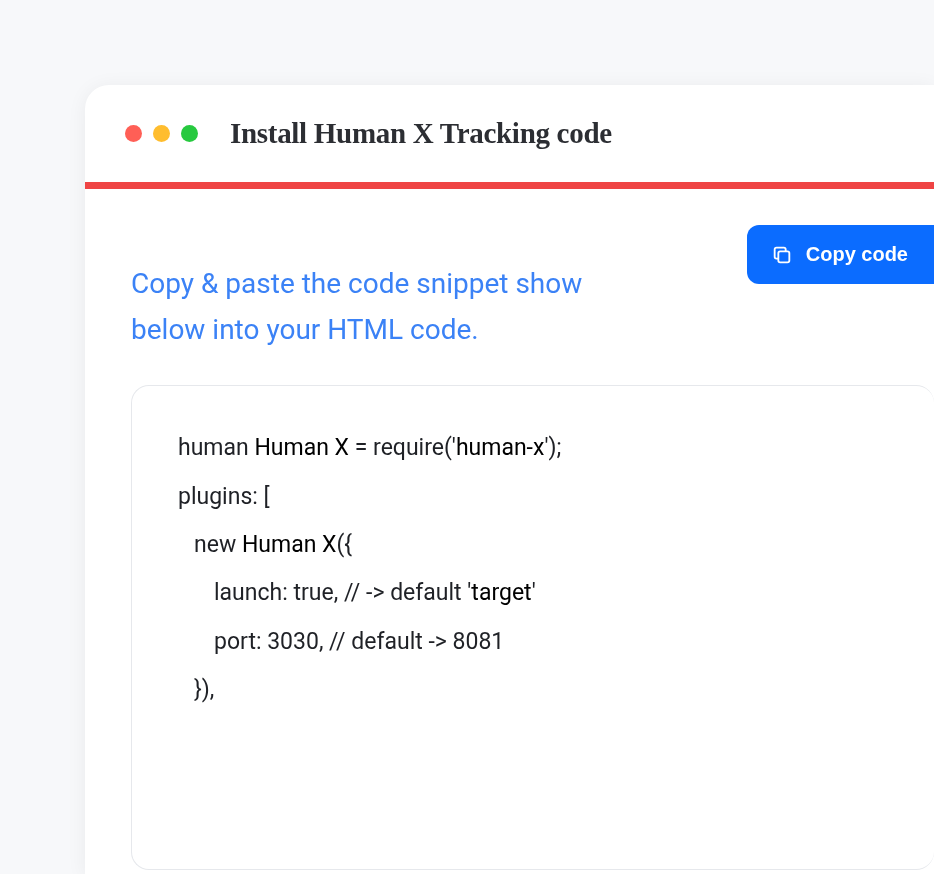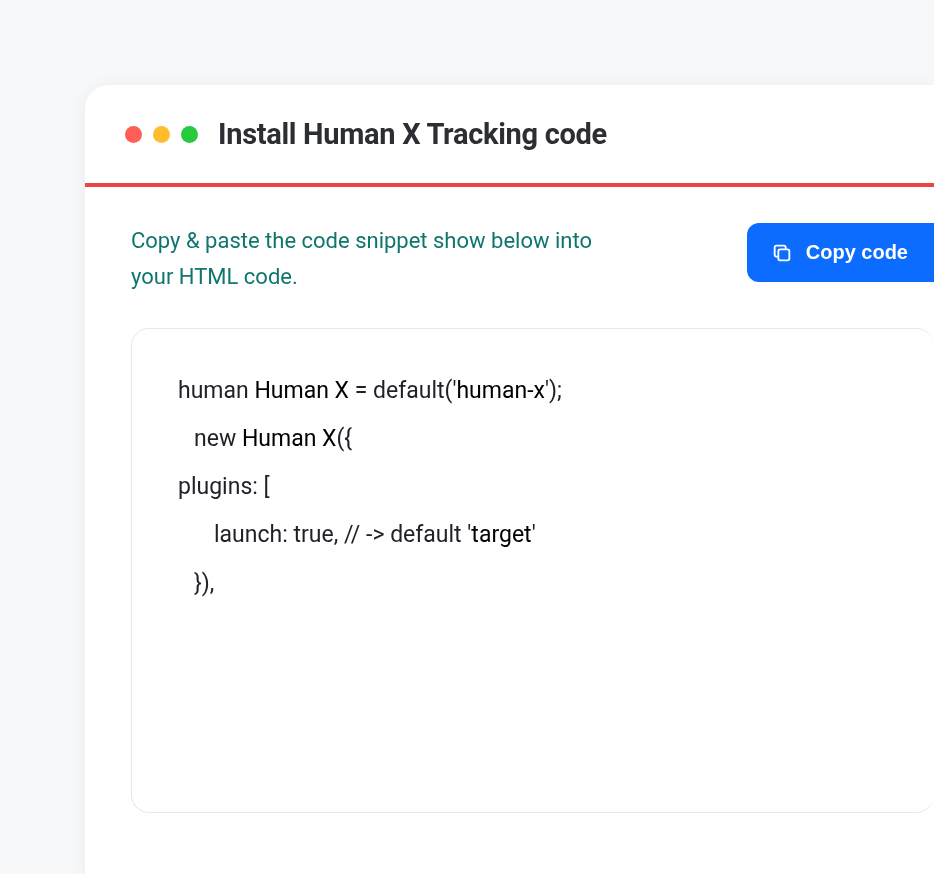--- a/index.html
+++ b/index.html
@@ -22,22 +22,23 @@
       right: 0;
       background: #fff;
       border-radius: 24px 0 0 0;
       box-shadow: 0 2px 20px rgba(0,0,0,0.06);
       height: 790px;
     }
     .titlebar {
       display: flex;
       align-items: center;
       padding: 32px 40px;
-      border-bottom: 4px solid #ef4444;
-      gap: 20px;
+      border-bottom: 7px solid #ef4444;
+      gap: 32px;
+      font-family: Liberation Serif, serif;
     }
     .traffic-lights {
       display: flex;
       gap: 11px;
     }
     .traffic-light {
       width: 17px;
       height: 17px;
       border-radius: 50%;
     }
@@ -54,24 +55,25 @@
       padding: 36px 0 0 46px;
     }
     .instruction-row {
       display: flex;
       justify-content: space-between;
       align-items: flex-start;
       gap: 30px;
       padding-right: 0;
     }
     .instruction-text {
-      font-size: 22px;
-      color: #0f766e;
+      font-size: 28px;
+      color: #3b82f6;
       line-height: 1.65;
       max-width: 480px;
+      margin-top: 36px;
     }
     .copy-button {
       background: #0b6cff;
       color: #fff;
       border: none;
       border-radius: 12px 0 0 12px;
       padding: 18px 26px 18px 24px;
       font-size: 20px;
       font-weight: 600;
       cursor: pointer;
@@ -127,20 +129,21 @@
       <button class="copy-button">
         <svg viewBox="0 0 24 24">
           <rect x="8" y="8" width="12" height="12" rx="2"></rect>
           <path d="M16 8V6a2 2 0 0 0-2-2H6a2 2 0 0 0-2 2v8a2 2 0 0 0 2 2h2"></path>
         </svg>
         <span>Copy code</span>
       </button>
     </div>
 
     <div class="code-block">
-      <span class="code-line"><span>human </span><span class="hl">Human X</span><span> = default('</span><span class="hl">human-x</span><span>');</span></span>
+      <span class="code-line"><span>human </span><span class="hl">Human X</span><span> = require('</span><span class="hl">human-x</span><span>');</span></span>
+      <span class="code-line">plugins: [</span>
       <span class="code-line i1"><span>new </span><span class="hl">Human X</span><span>({</span></span>
-      <span class="code-line">plugins: [</span>
       <span class="code-line i2"><span>launch: true, // -&gt; default '</span><span class="hl">target</span><span>'</span></span>
+      <span class="code-line i2">port: 3030, // default -&gt; 8081</span>
       <span class="code-line i1">}),</span>
     </div>
   </div>
 </div>
 
 </body></html>

